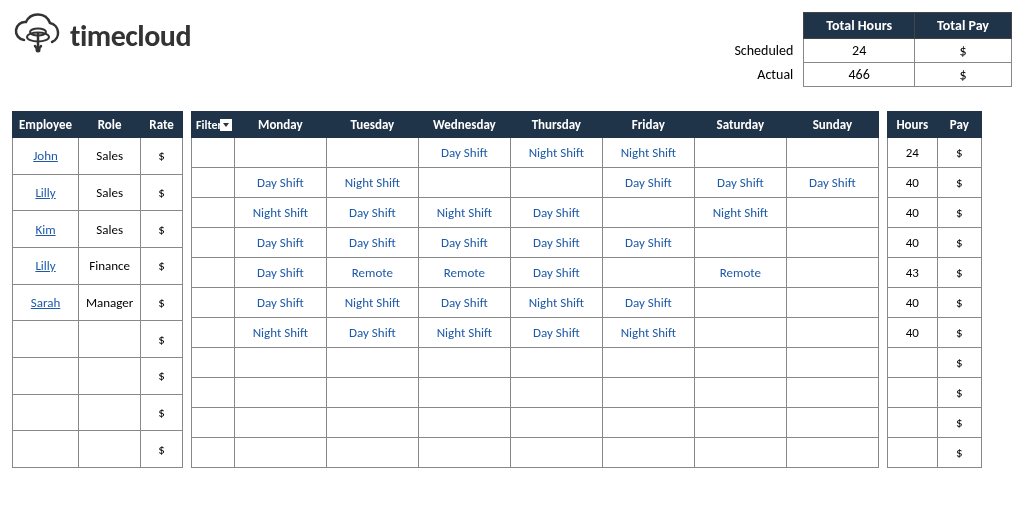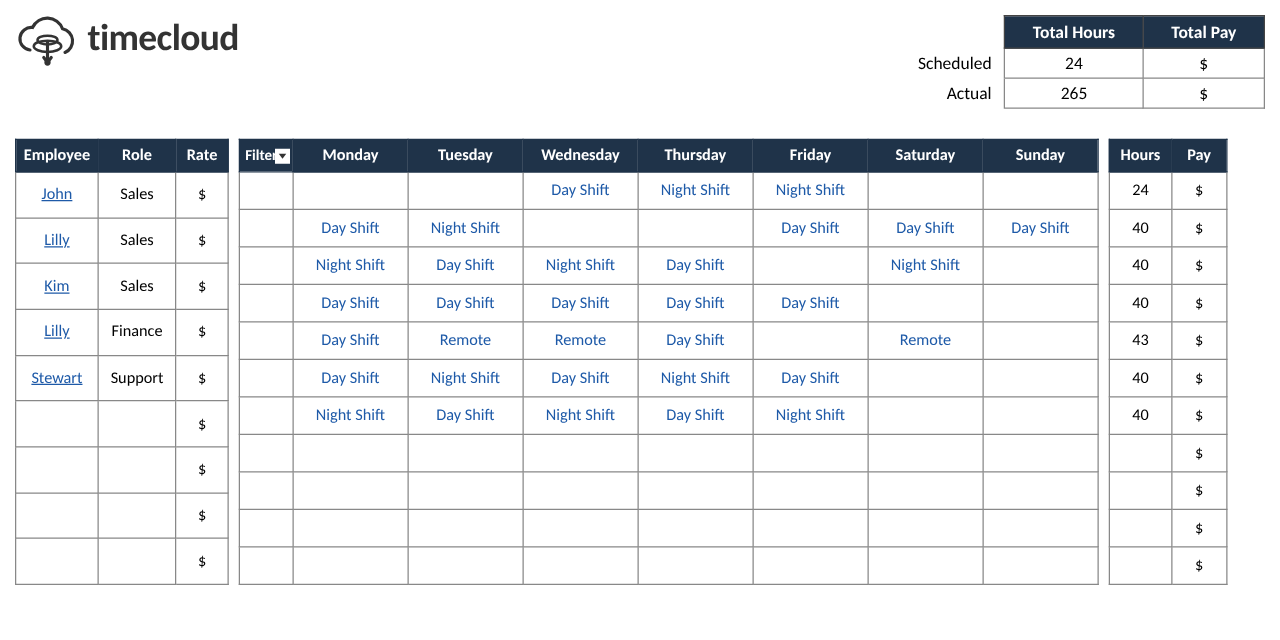--- a/index.html
+++ b/index.html
@@ -13,21 +13,21 @@
     width: 1024px;
   }
   .top-row {
     display: flex;
     justify-content: space-between;
     align-items: flex-start;
     margin-bottom: 18px;
   }
   .logo {
     display: flex;
-    align-items: flex-start;
+    align-items: flex-end;
     gap: 6px;
   }
   .logo svg { flex-shrink: 0; }
   .logo-text {
     font-size: 30px;
     font-weight: 600;
     color: #333;
     letter-spacing: -0.5px;
   }
   .summary-table {
@@ -131,21 +131,21 @@
       <th>Total Hours</th>
       <th>Total Pay</th>
     </tr>
     <tr>
       <td class="row-label first">Scheduled</td>
       <td>24</td>
       <td>$</td>
     </tr>
     <tr>
       <td class="row-label">Actual</td>
-      <td>265</td>
+      <td>466</td>
       <td>$</td>
     </tr>
   </tbody>
     </table>
 </div>
 
 <div class="main-grid">
   <table class="tbl">
     <thead>
         <tr>
@@ -169,22 +169,22 @@
           <td class="link">Kim</td>
           <td>Sales</td>
           <td>$</td>
         </tr>
         <tr>
           <td class="link">Lilly</td>
           <td>Finance</td>
           <td>$</td>
         </tr>
         <tr>
-          <td class="link">Stewart</td>
-          <td>Support</td>
+          <td class="link">Sarah</td>
+          <td>Manager</td>
           <td>$</td>
         </tr>
         <tr>
           <td class="link"></td>
           <td></td>
           <td>$</td>
         </tr>
         <tr>
           <td class="link"></td>
           <td></td>

